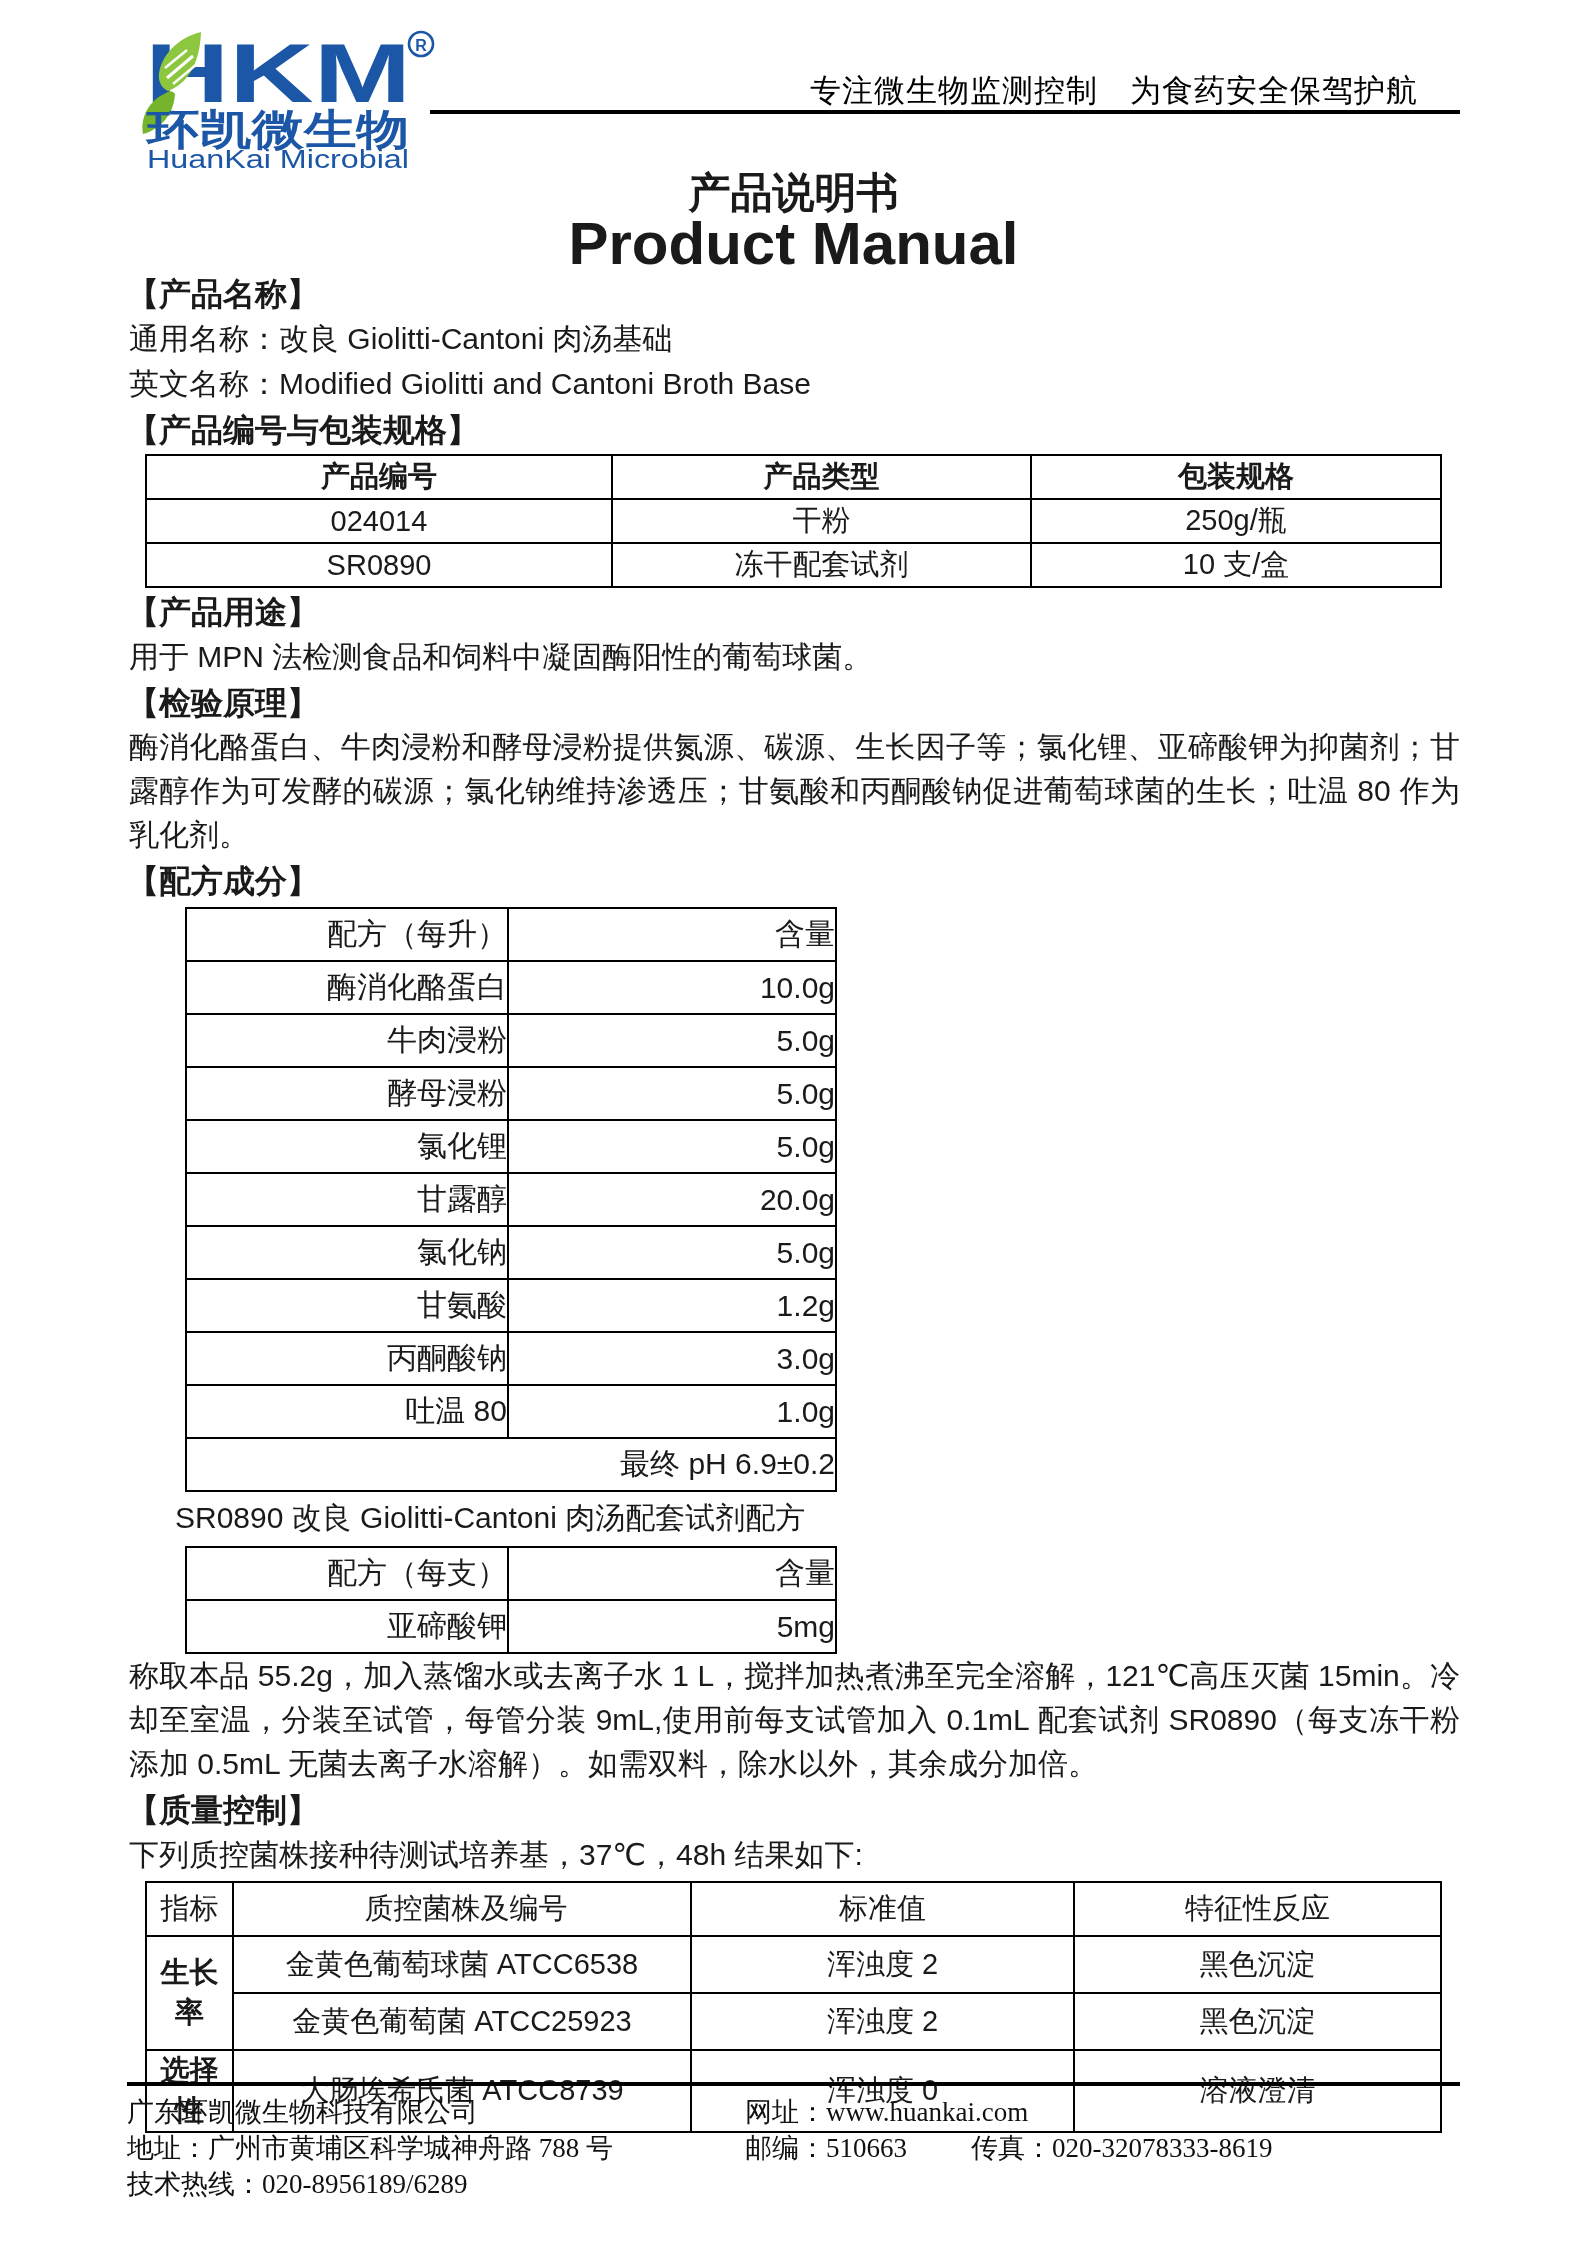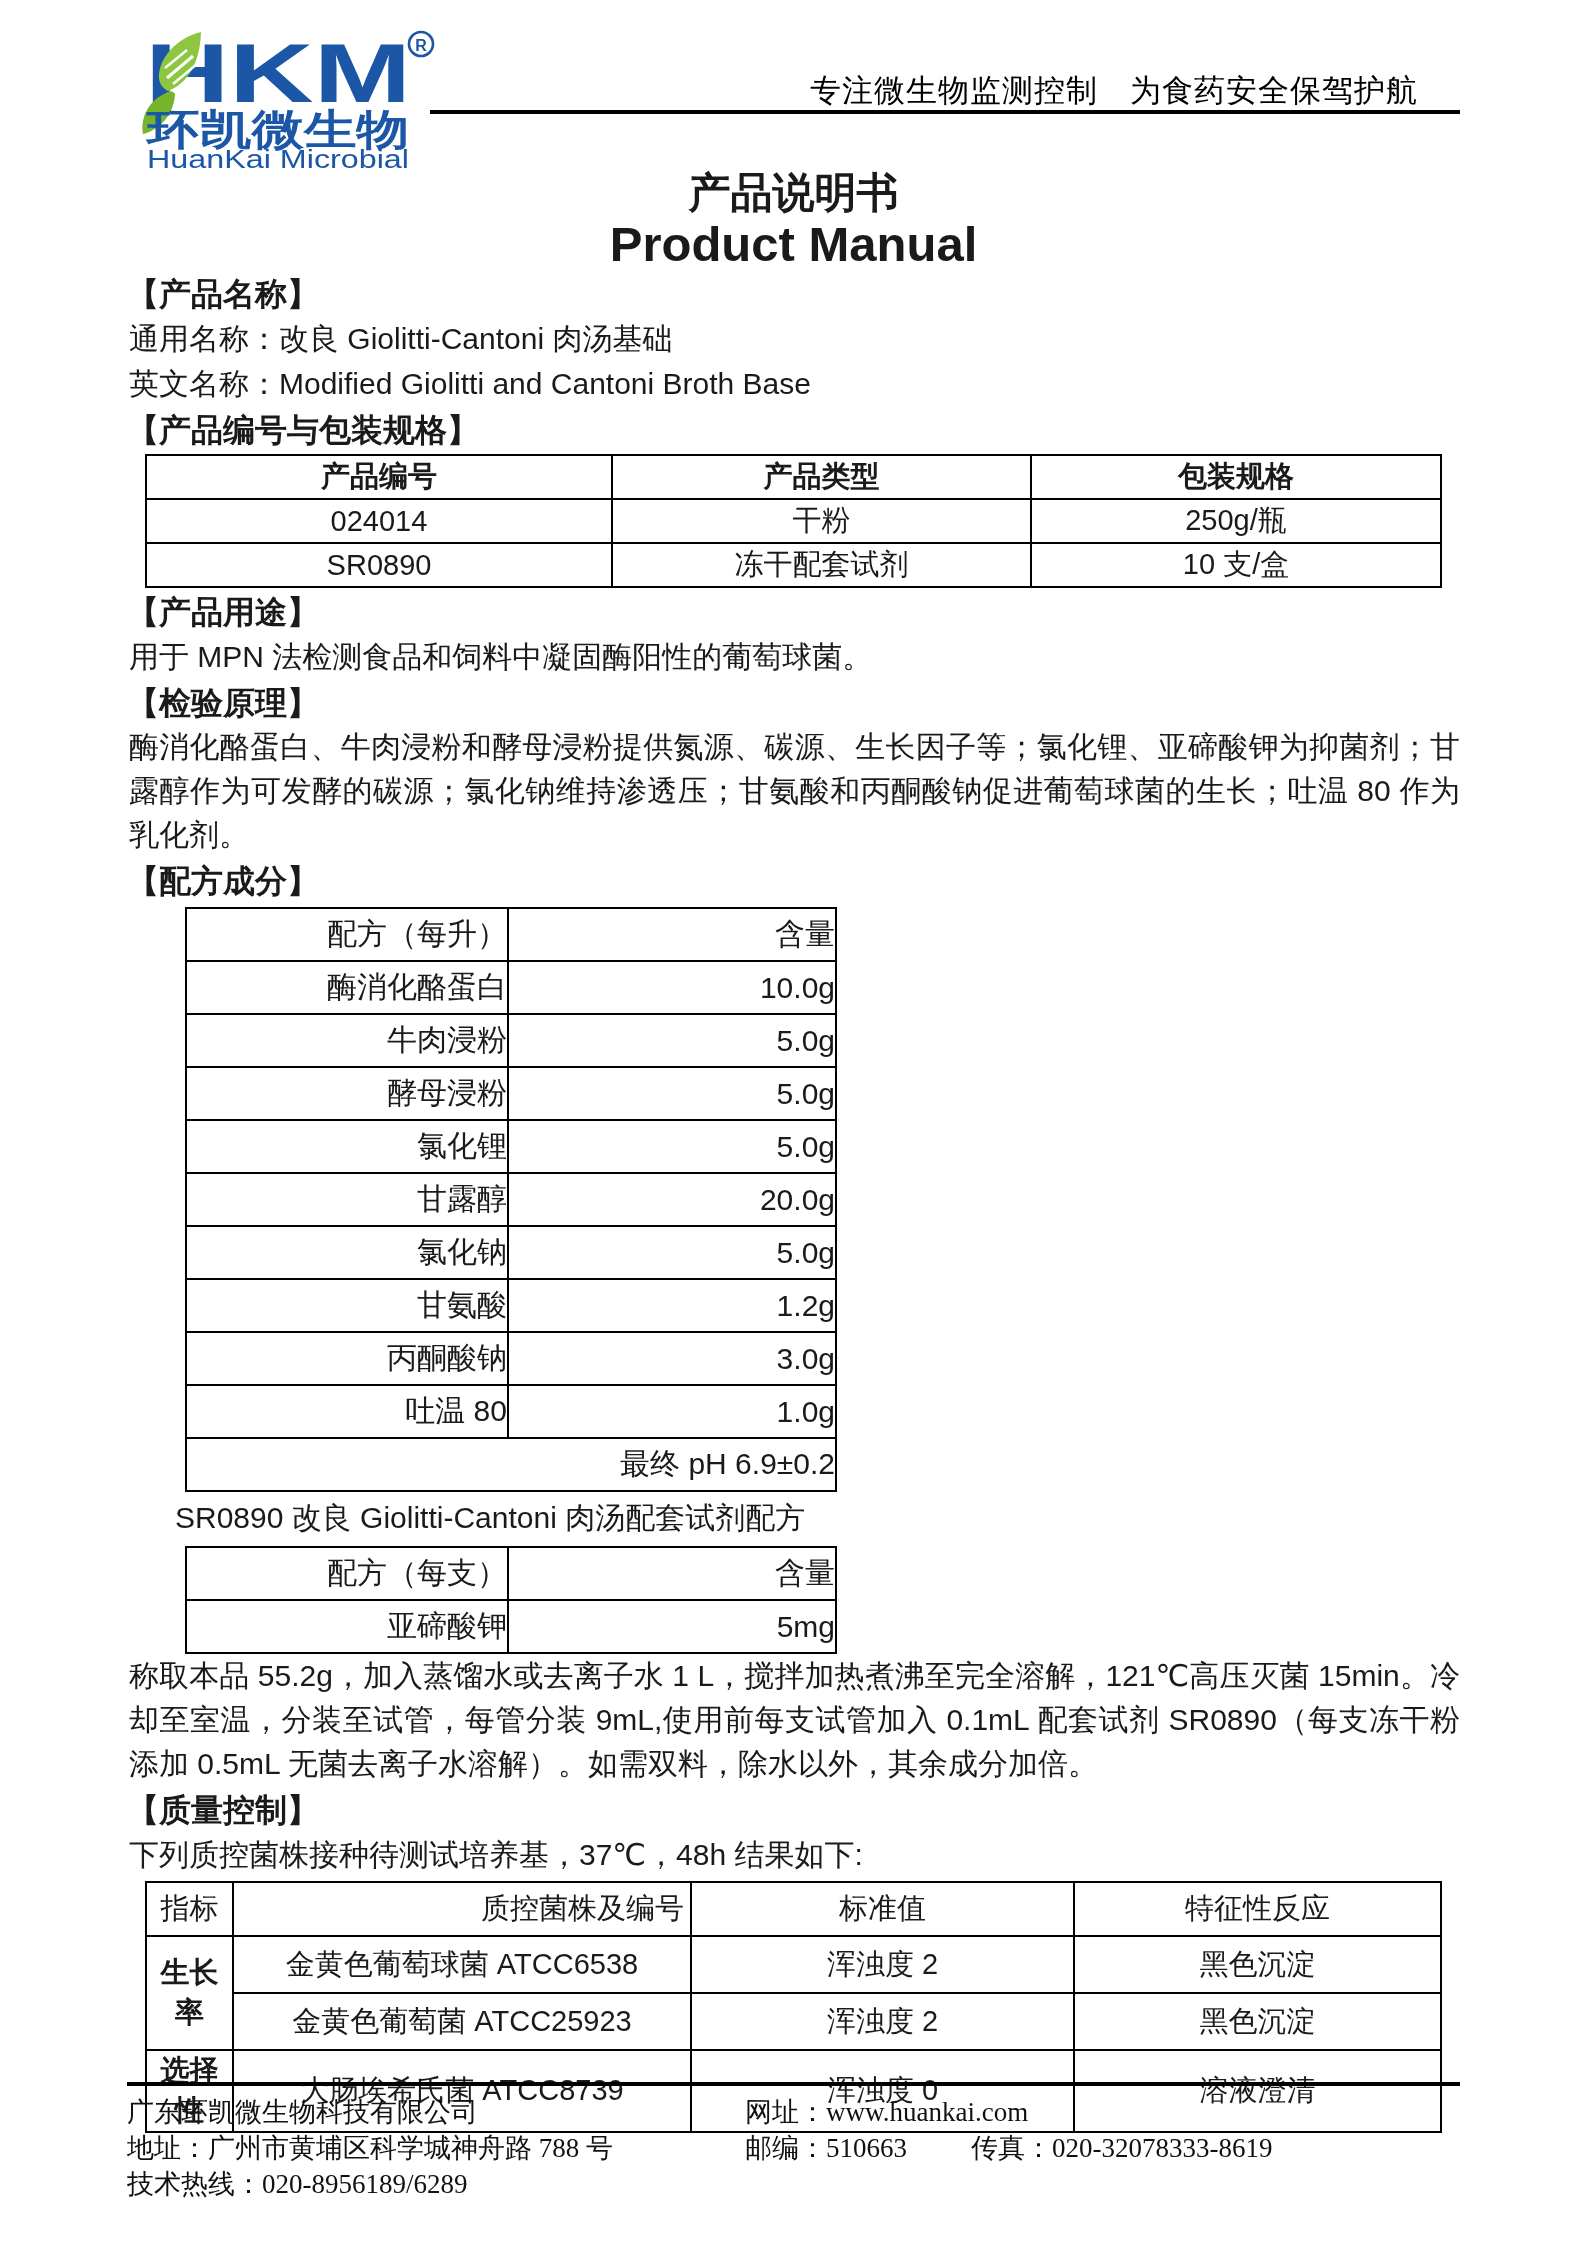--- a/index.html
+++ b/index.html
@@ -23,21 +23,21 @@
     font-size: 31px; letter-spacing: 1px; color: #000000;
     white-space: nowrap;
   }
   .header-rule {
     position: absolute; left: 303px; right: 0; top: 110px;
     height: 4px; background: #000;
   }
 
   
   .title-cn { text-align: center; font-size: 42px; font-weight: 700; line-height: 50px; margin: 0; }
-  .title-en { text-align: center; font-size: 49px; font-weight: 700; line-height: 52px; margin: 0; }
+  .title-en { text-align: center; font-size: 60px; font-weight: 700; line-height: 52px; margin: 0; }
 
   
   .sec-h { font-size: 32px; font-weight: 700; line-height: 44px; margin: 2px 0 0 0; }
   .body-line { font-size: 30px; line-height: 45px; margin: 0; padding-left: 2px; }
   .body-par  { font-size: 30px; line-height: 44px; margin: 0; padding-left: 2px; text-align: justify; }
 
   table { border-collapse: collapse; table-layout: fixed; }
   th, td { border: 2px solid #000; font-weight: 400; }
 
   
@@ -46,21 +46,21 @@
   .tbl-code th, .tbl-code td { text-align: center; height: 44px; padding: 0 6px; }
 
   
   .tbl-formula { width: 650px; margin: 4px 0 0 58px; font-size: 30px; }
   .tbl-formula th, .tbl-formula td { text-align: right; height: 53px; padding: 0 0 0 20px; }
   .sr-line { font-size: 30px; line-height: 48px; margin: 2px 0 0 48px; }
 
   
   .tbl-qc { width: 1295px; margin: 4px 0 0 18px; font-size: 29px; }
   .tbl-qc th { font-weight: 400; height: 54px; text-align: center; padding: 0 6px; }
-  .tbl-qc th.col-strain { text-align: right; padding-left: 14px; }
+  .tbl-qc th.col-strain { text-align: center; padding-left: 14px; }
   .tbl-qc td { text-align: center; height: 57px; padding: 0 6px; }
   .tbl-qc td.ind { font-weight: 700; }
 
   
   .footer {
     position: absolute; left: 127px; right: 127px; top: 2082px;
     font-family: "Liberation Serif", "DejaVu Serif", serif;
   }
   .footer-sep { height: 4px; background: #000; margin-bottom: 8px; }
   .f-row { display: flex; font-size: 27px; line-height: 36px; color: #111; }

